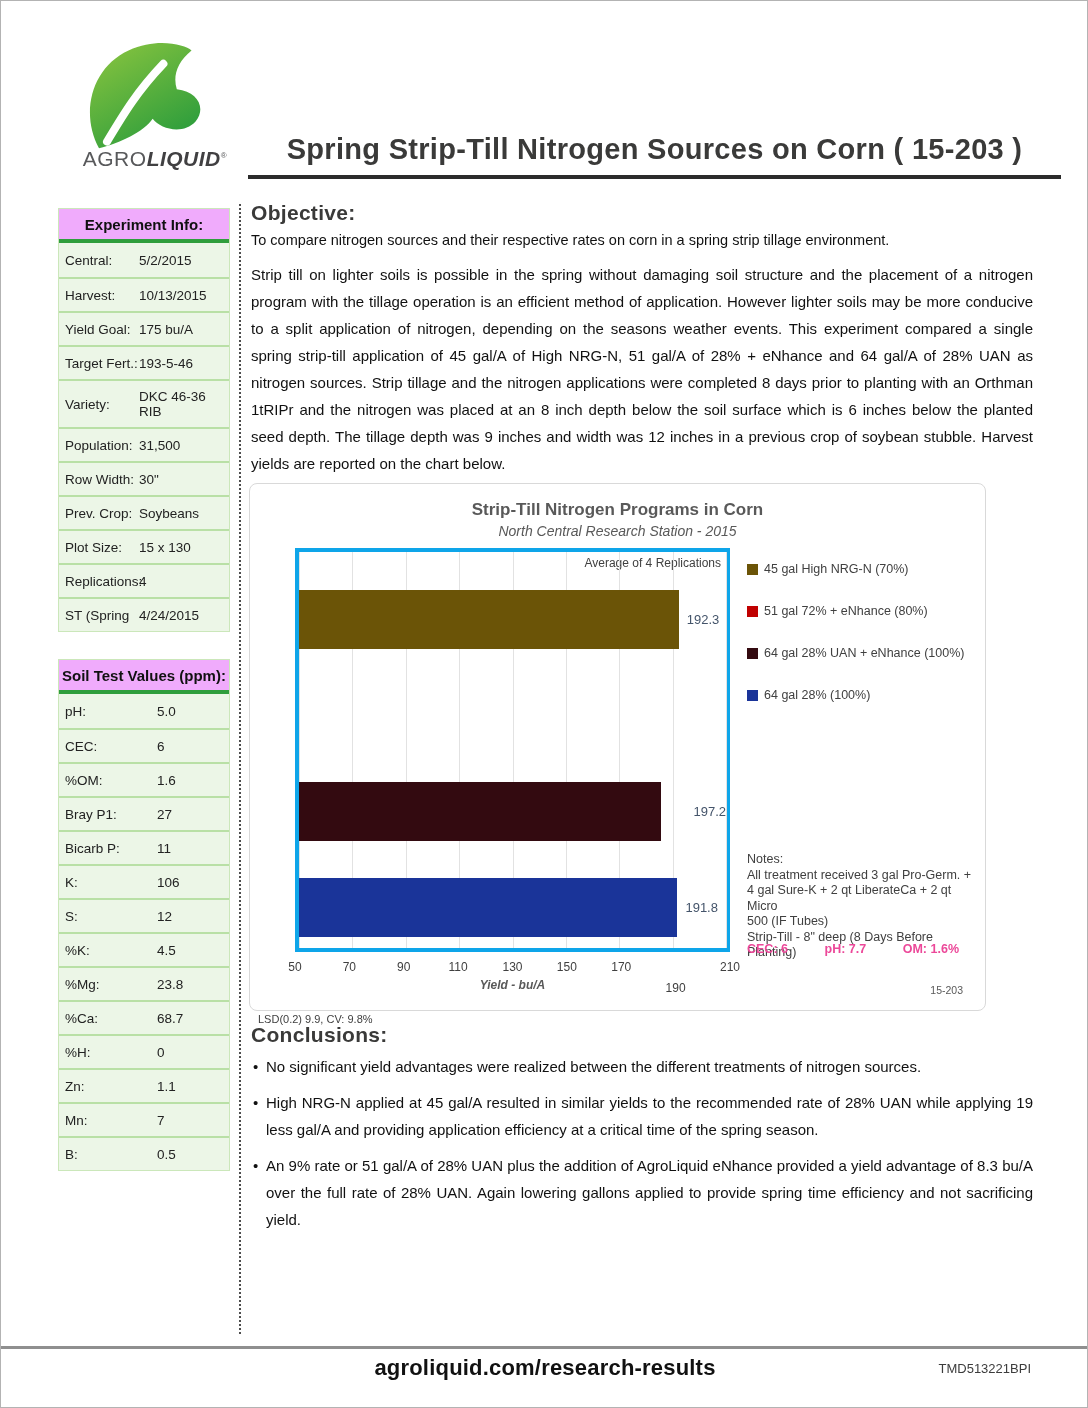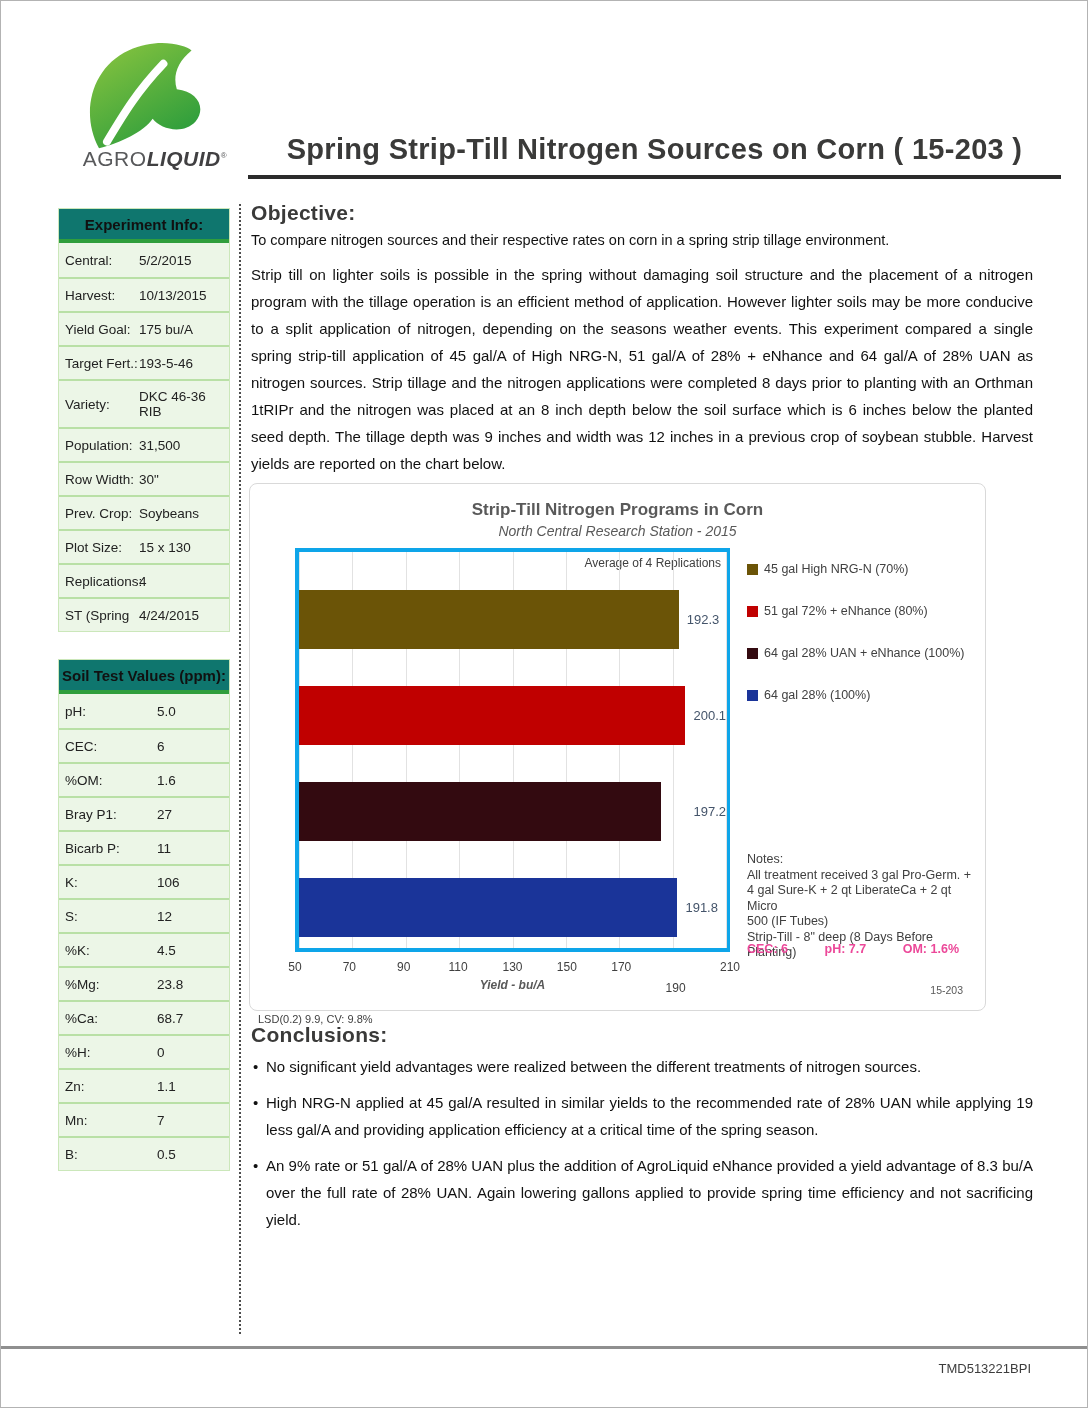--- a/index.html
+++ b/index.html
@@ -15,21 +15,21 @@
   .logo-text { position:absolute; left:-4px; top:106px; width:160px; text-align:center;
     font-size:21px; color:#58595b; letter-spacing:.5px; white-space:nowrap; }
   .logo-text .liquid { font-weight:bold; font-style:italic; color:#414042; }
   .logo-text sup { font-size:8px; }
   .doc-title { position:absolute; left:247px; top:132px; width:813px; text-align:center;
     font-size:29px; font-weight:600; color:#3a3a39; letter-spacing:.3px; }
   .title-rule { position:absolute; left:247px; top:174px; width:813px; height:4px; background:#2b2b2b; }
 
   
   .side-table { position:absolute; left:57px; width:172px; border:1px solid #cbe7ba; background:#ecf6e7; }
-  .side-table .thead { background:#0f766e; font-weight:bold; font-size:15px; text-align:center;
+  .side-table .thead { background:#f0abfc; font-weight:bold; font-size:15px; text-align:center;
     padding:7px 2px 6px; border-bottom:4px solid #2f9e3c; color:#111; }
   .trow { display:flex; align-items:center; padding:8px 6px; font-size:13.5px; color:#222;
     border-top:2px solid #b9e0a6; background:#ecf6e7; min-height:34px; }
   .trow:first-of-type { border-top:none; }
   .exp .tlabel { width:74px; flex:none; }
   .soil .tlabel { width:92px; flex:none; }
   .tvalue { flex:1; }
   #exp-table { top:207px; }
   #soil-table { top:658px; }
 
@@ -233,24 +233,20 @@
         <div class="gridline" style="left: 37.5%;"></div>
         <div class="gridline" style="left: 50%;"></div>
         <div class="gridline" style="left: 62.5%;"></div>
         <div class="gridline" style="left: 75%;"></div>
         <div class="gridline" style="left: 87.5%;"></div>
         <div class="gridline" style="left: 100%;"></div>
         <div class="bar-row" style="top: 26px;">
           <div class="bar" style="width: 88.9375%; background: rgb(107, 84, 7);"></div>
           <span class="bar-label">192.3</span>
         </div>
-        <div class="bar-row" style="top: 122px;">
-          <div class="bar" style="width: 93.8125%; background: rgb(192, 0, 0);"></div>
-          <span class="bar-label">200.1</span>
-        </div>
         <div class="bar-row" style="top: 218px; gap: 24px;">
           <div class="bar" style="width: 92%; background: rgb(51, 10, 16);"></div>
           <span class="bar-label">197.2</span>
         </div>
         <div class="bar-row" style="top: 314px;">
           <div class="bar" style="width: 88.625%; background: rgb(26, 52, 153);"></div>
           <span class="bar-label">191.8</span>
         </div>
       </div>
     <div class="xticks" id="xticks">
@@ -301,15 +297,16 @@
   <div class="conclusions">
     <div class="sec-heading">Conclusions:</div>
     <div class="bullets" id="bullets">
         <div class="bullet">No significant yield advantages were realized between the different treatments of nitrogen sources.</div>
         <div class="bullet">High NRG-N applied at 45 gal/A resulted in similar yields to the recommended rate of 28% UAN while applying 19 less gal/A and providing application efficiency at a critical time of the spring season.</div>
         <div class="bullet">An 9% rate or 51 gal/A of 28% UAN plus the addition of AgroLiquid eNhance provided a yield advantage of 8.3 bu/A over the full rate of 28% UAN. Again lowering gallons applied to provide spring time efficiency and not sacrificing yield.</div>
       </div>
   </div>
 
   <div class="footer-rule"></div>
+  <div class="footer-url">agroliquid.com/research-results</div>
   <div class="footer-code">TMD513221BPI</div>
 
 </div>
 
 </body></html>

